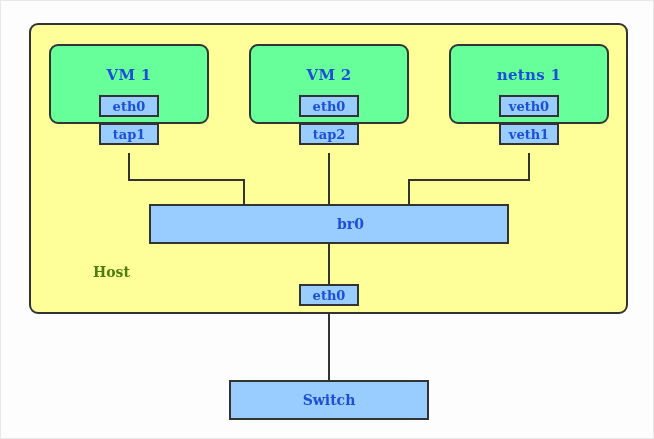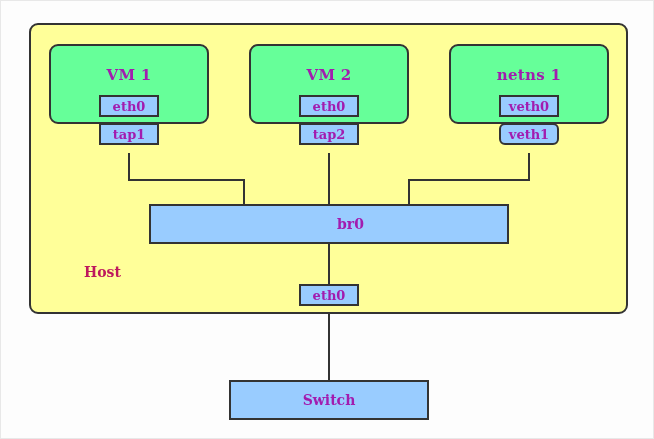--- a/index.html
+++ b/index.html
@@ -14,21 +14,21 @@
     height: 439px;
     background: #fdfdfd;
     border: 1px solid #e8e8e8;
     box-sizing: border-box;
     overflow: hidden;
   }
   .node {
     position: absolute;
     box-sizing: border-box;
     border: 2px solid var(--line, #333333);
-    color: #a21caf;
+    color: #1d4ed8;
     font-weight: bold;
   }
   .host-box {
     left: 28px; top: 22px; width: 599px; height: 291px;
     background: var(--host-fill, #FFFF99);
     border-radius: 9px;
     z-index: 1;
   }
   .guest-box {
     top: 43px; width: 160px; height: 80px;
@@ -66,24 +66,24 @@
     left: 228px; top: 379px; width: 200px; height: 40px;
     background: var(--interface-fill, #99CCFF);
     z-index: 4;
     display: flex;
     align-items: center;
     justify-content: center;
     font-size: 14px;
   }
   .host-label {
     position: absolute;
-    left: 83px; top: 263px;
+    left: 92px; top: 263px;
     font-size: 14px;
     font-weight: bold;
-    color: #be185d;
+    color: #4d7c0f;
     z-index: 2;
   }
   .wire {
     position: absolute;
     background: var(--line, #333333);
     z-index: 3;
   }
 </style>
 </head>
 <body>
@@ -113,21 +113,21 @@
   <div class="node iface" style="left:298px; top:94px;">
     <span>eth0</span>
   </div>
   <div class="node iface" style="left:298px; top:122px;">
     <span>tap2</span>
   </div>
 
   <div class="node iface" style="left:498px; top:94px;">
     <span>veth0</span>
   </div>
-  <div class="node iface" style="left:498px; top:122px;border-radius:6px;">
+  <div class="node iface" style="left:498px; top:122px;">
     <span>veth1</span>
   </div>
 
   <div class="wire" style="left:127px; top:152px; width:2px; height:28px;"></div>
   <div class="wire" style="left:127px; top:178px; width:117px; height:2px;"></div>
   <div class="wire" style="left:242px; top:178px; width:2px; height:25px;"></div>
 
   <div class="wire" style="left:327px; top:152px; width:2px; height:51px;"></div>
 
   <div class="wire" style="left:527px; top:152px; width:2px; height:28px;"></div>

